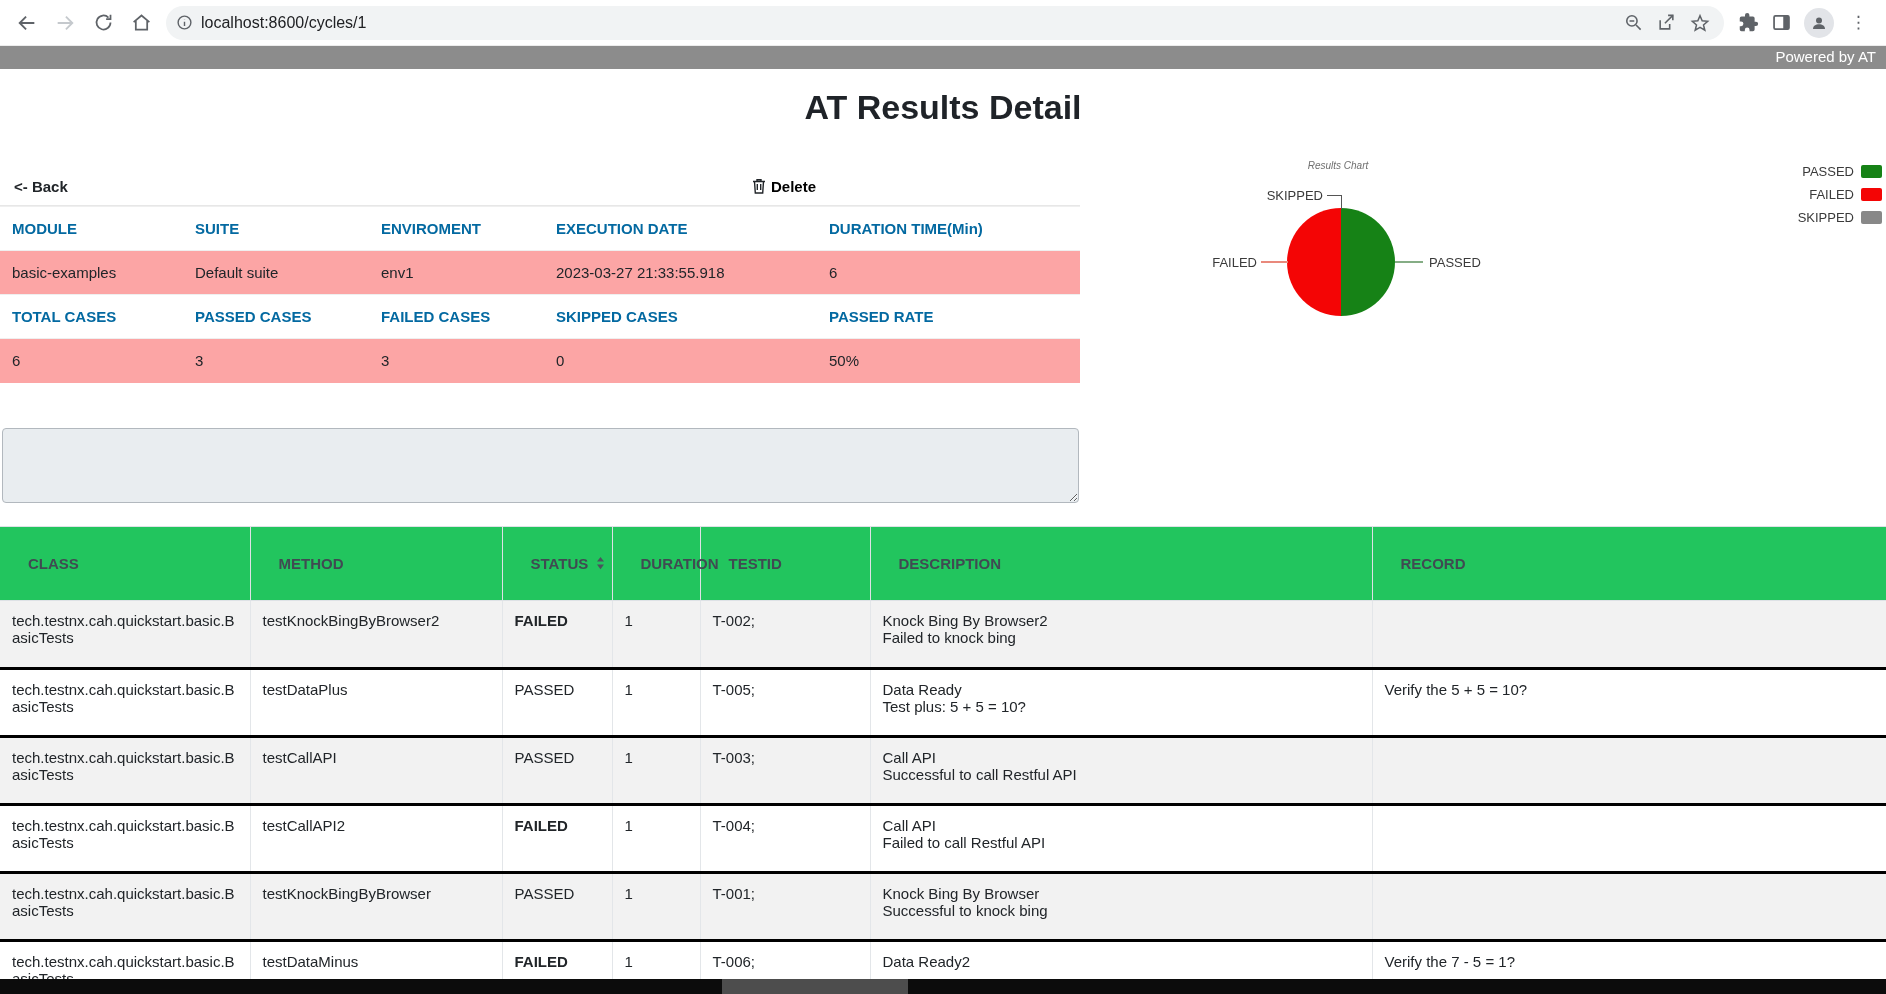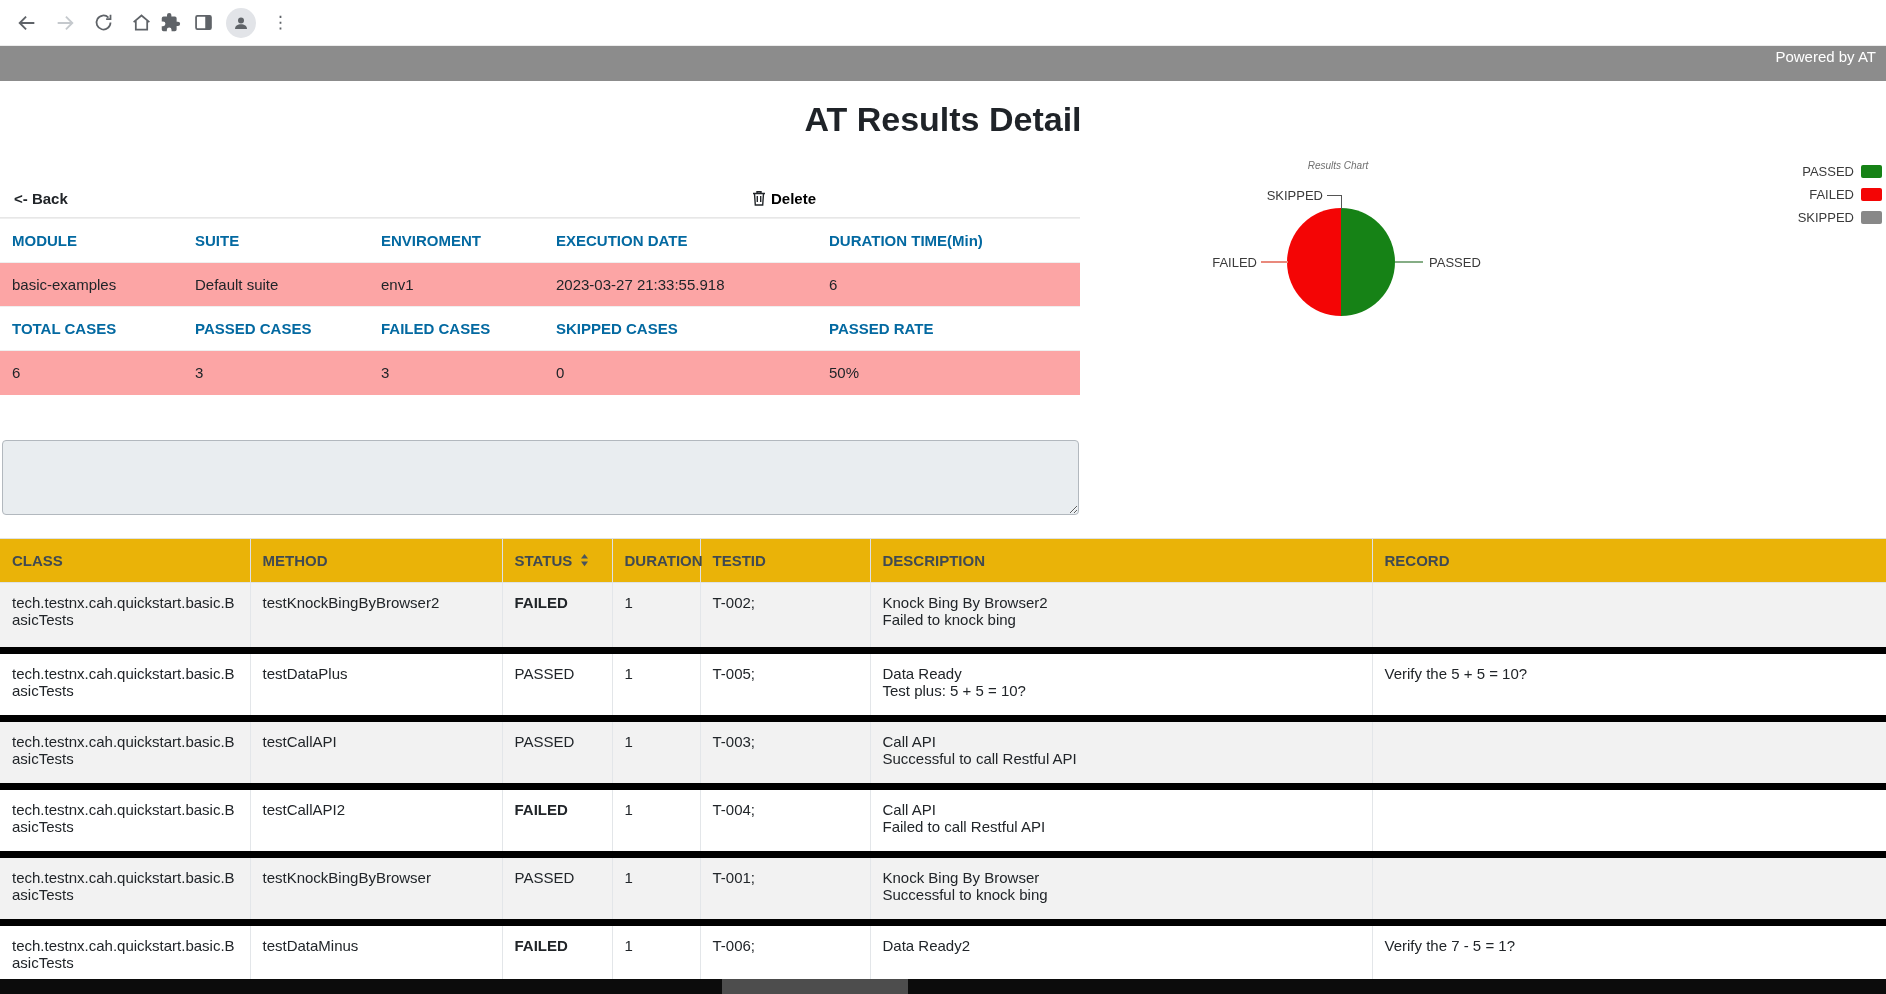--- a/index.html
+++ b/index.html
@@ -18,21 +18,21 @@
   .tb-btn svg { display:block; }
   .omnibox { flex:1 1 auto; height:34px; margin:0 14px 0 6px; background:#f1f3f4;
              border-radius:17px; display:flex; align-items:center; padding:0 10px; max-width:1558px;}
   .omnibox .url { font-size:16px; color:#202124; margin-left:8px; flex:1 1 auto; }
   .omni-icons { display:flex; align-items:center; gap:14px; padding-right:4px; }
   .chrome-right { display:flex; align-items:center; gap:12px; padding-right:4px; }
   .avatar-circle { width:30px; height:30px; border-radius:50%; background:#e2e4e8;
                    display:flex; align-items:center; justify-content:center; }
   .kebab { font-size:17px; color:#5f6368; letter-spacing:0; line-height:1; padding:0 4px; }
 
-  .powered-band { height:35px; background:#8c8c8c; color:#fff; font-size:15px;
+  .powered-band { height:23px; background:#8c8c8c; color:#fff; font-size:15px;
                   text-align:right; padding-right:10px; line-height:22px; }
 
   
   .page-title { font-size:34px; line-height:44px; font-weight:700; color:#1f2328;
                 text-align:center; margin-top:16px; }
 
   .main-left { width:1080px; margin-top:46px; }
 
   .back-row { display:flex; align-items:center; height:22px; padding-left:14px; }
   .back-link { font-weight:700; font-size:15px; color:#212529; cursor:pointer; }
@@ -69,26 +69,26 @@
   .cl-passed-label { left:249px; top:100px; }
   .cl-skipped-label { left:43px; width:100px; top:33px; text-align:right; }
   .cl-line { position:absolute; height:2px; }
   .line-failed { left:81px; top:106px; width:27px; background:#e9897c; }
   .line-passed { left:215px; top:106px; width:28px; background:#85ad85; }
   .line-skip-h { left:147px; top:40px; width:14px; height:1px; background:#555; }
   .line-skip-v { position:absolute; left:161px; top:40px; width:1px; height:14px; background:#555; }
 
   
   table.results { width:1886px; border-collapse:collapse; table-layout:fixed; margin-top:23px; }
-  table.results th { background:#eab308; color:#404a52; font-size:15px; font-weight:700;
-       text-align:center; padding:12px; height:44px; border-right:1px solid #dde1e5;
+  table.results th { background:#22c55e; color:#404a52; font-size:15px; font-weight:700;
+       text-align:center; padding:28px; height:44px; border-right:1px solid #dde1e5;
        border-top:1px solid #dee2e6; border-bottom:1px solid #dee2e6; vertical-align:middle; }
   table.results th:last-child { border-right:none; }
   table.results td { font-size:15px; color:#212529; padding:11px 12px; vertical-align:top;
-       border-right:1px solid #e3e6e9; border-bottom:7px solid #000000;
+       border-right:1px solid #e3e6e9; border-bottom:3px solid #000000;
        white-space:pre-line; word-break:break-word; height:68px; }
   table.results td.cell-class { word-break:break-all; }
   table.results td:last-child { border-right:none; }
   table.results tr.odd td { background:#f2f2f2; }
   .st-failed { color:#d41a1a; font-weight:700; }
   .th-inner { display:flex; align-items:center; gap:8px; }
   .sort-icon svg { display:block; }
 
   
   .bottom-bar { position:absolute; left:0; bottom:0; width:1886px; height:15px; background:#0c0c0c; }
@@ -112,20 +112,41 @@
     <svg width="21" height="21" viewBox="0 0 24 24" fill="none" stroke="#5f6368" stroke-width="2">
         <path d="M20 12a8 8 0 1 1-2.34-5.66"></path>
         <path d="M20 3v5h-5" stroke-width="2"></path>
       </svg>
   </div>
   <div class="tb-btn">
     <svg width="21" height="21" viewBox="0 0 24 24" fill="none" stroke="#5f6368" stroke-width="2">
         <path d="M3 11.5 12 4l9 7.5"></path>
         <path d="M5.5 10v10h13V10"></path>
       </svg>
+  </div>
+  <div class="omnibox">
+    <svg width="17" height="17" viewBox="0 0 24 24" fill="none" stroke="#5f6368" stroke-width="2">
+        <circle cx="12" cy="12" r="9"></circle>
+        <path d="M12 11v6M12 7.2v.2"></path>
+      </svg>
+    <span class="url">localhost:8600/cycles/1</span>
+    <span class="omni-icons">
+      <svg width="19" height="19" viewBox="0 0 24 24" fill="none" stroke="#5f6368" stroke-width="2">
+          <circle cx="10" cy="10" r="6.5"></circle>
+          <path d="M15.2 15.2 21 21M7 10h6"></path>
+        </svg>
+      <svg width="19" height="19" viewBox="0 0 24 24" fill="none" stroke="#5f6368" stroke-width="2">
+          <path d="M4 9v11h12V14"></path>
+          <path d="M10 13 20 3"></path>
+          <path d="M14 3h6v6"></path>
+        </svg>
+      <svg width="20" height="20" viewBox="0 0 24 24" fill="none" stroke="#5f6368" stroke-width="1.8">
+          <path d="M12 17.3l-5.8 3.4 1.6-6.4-5-4.4 6.6-.5L12 3.3l2.6 6.1 6.6.5-5 4.4 1.6 6.4z"></path>
+        </svg>
+    </span>
   </div>
   <div class="chrome-right">
     <svg width="21" height="21" viewBox="0 0 24 24" fill="#5f6368">
         <path d="M20.5 11H19V7a2 2 0 0 0-2-2h-4V3.5a2.5 2.5 0 0 0-5 0V5H4a2 2 0 0 0-2 2v3.8h1.5a2.7 2.7 0 0 1 0 5.4H2V20a2 2 0 0 0 2 2h3.8v-1.5a2.7 2.7 0 0 1 5.4 0V22H17a2 2 0 0 0 2-2v-4h1.5a2.5 2.5 0 0 0 0-5z"></path>
       </svg>
     <svg width="21" height="21" viewBox="0 0 24 24" fill="none" stroke="#5f6368" stroke-width="2">
         <rect x="3.5" y="4.5" width="17" height="15" rx="1.5"></rect>
         <rect x="14" y="4.5" width="6.5" height="15" fill="#5f6368" stroke="none"></rect>
       </svg>
     <span class="avatar-circle">

